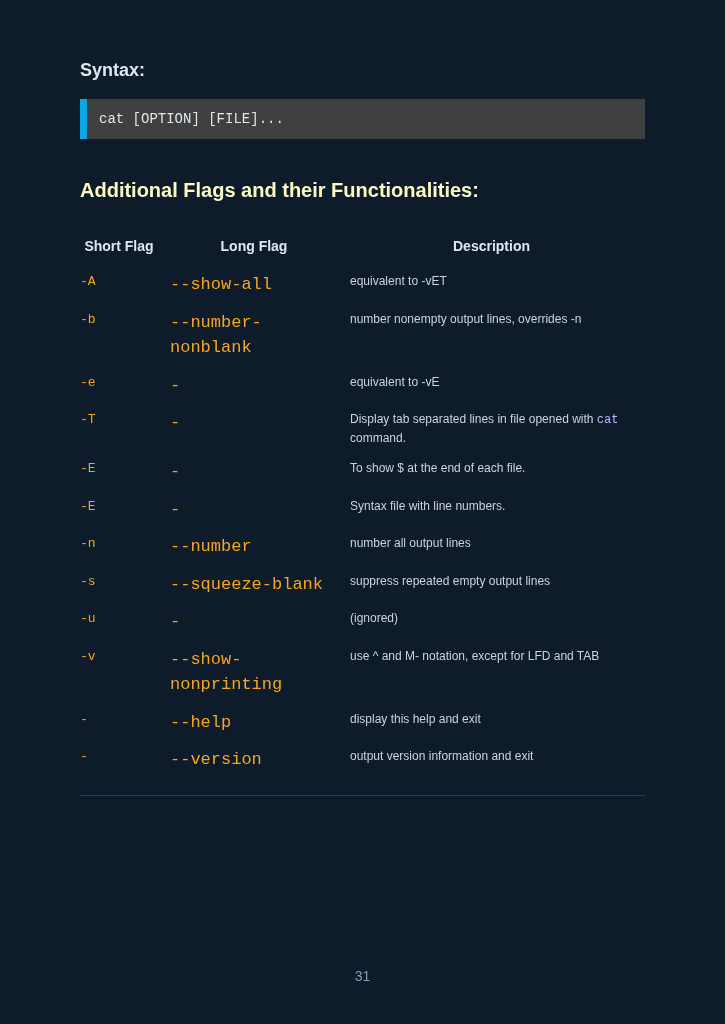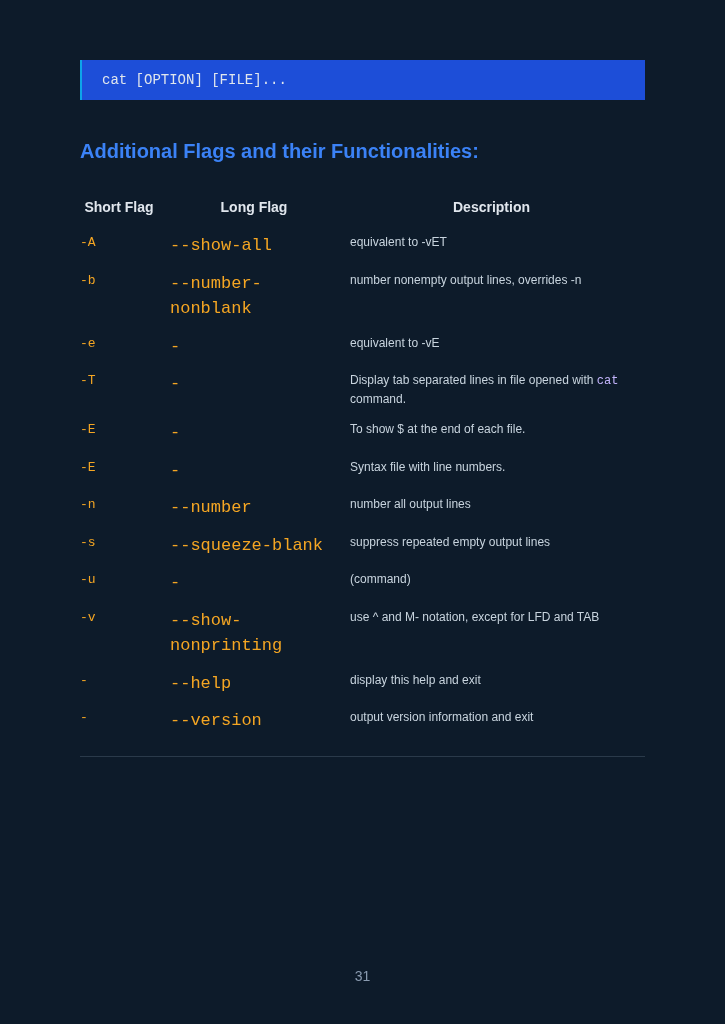--- a/index.html
+++ b/index.html
@@ -23,37 +23,37 @@
     }
 
     .section-title {
       font-size: 18px;
       font-weight: 700;
       color: #e0e6ed;
       margin-bottom: 18px;
     }
 
     .code-block {
-      background-color: #1d4ed8;
-      border-left: 2px solid #0ea5e9;
-      padding: 12px 20px;
+      background-color: #404040;
+      border-left: 7px solid #0ea5e9;
+      padding: 12px 12px;
       font-family: 'Courier New', Courier, monospace;
       font-size: 14px;
       color: #e0e6ed;
       margin-left: 0;
     }
 
     .flags-section {
       margin-top: 40px;
     }
 
     .flags-title {
       font-size: 20px;
       font-weight: 700;
-      color: #3b82f6;
+      color: #fef9c3;
       margin-bottom: 28px;
     }
 
     .flags-table {
       width: 100%;
       border-collapse: collapse;
     }
 
     .flags-table thead tr th {
       font-size: 14px;
@@ -117,20 +117,21 @@
       transform: translateX(-50%);
       color: #8a9bb0;
       font-size: 14px;
       margin-top: 32px;
     }
   </style>
 </head>
 <body>
 
 <div class="syntax-section">
+  <div class="section-title">Syntax:</div>
   <div class="code-block">cat [OPTION] [FILE]...</div>
 </div>
 
 <div class="flags-section">
   <div class="flags-title">Additional Flags and their Functionalities:</div>
   <table class="flags-table">
     <thead>
       <tr>
         <th>Short Flag</th>
         <th>Long Flag</th>
@@ -174,21 +175,21 @@
           <td class="description">number all output lines</td>
         </tr>
         <tr>
           <td class="short-flag">-s</td>
           <td class="long-flag">--squeeze-blank</td>
           <td class="description">suppress repeated empty output lines</td>
         </tr>
         <tr>
           <td class="short-flag">-u</td>
           <td class="long-flag">-</td>
-          <td class="description">(command)</td>
+          <td class="description">(ignored)</td>
         </tr>
         <tr>
           <td class="short-flag">-v</td>
           <td class="long-flag">--show-nonprinting</td>
           <td class="description">use ^ and M- notation, except for LFD and TAB</td>
         </tr>
         <tr>
           <td class="short-flag">-</td>
           <td class="long-flag">--help</td>
           <td class="description">display this help and exit</td>

